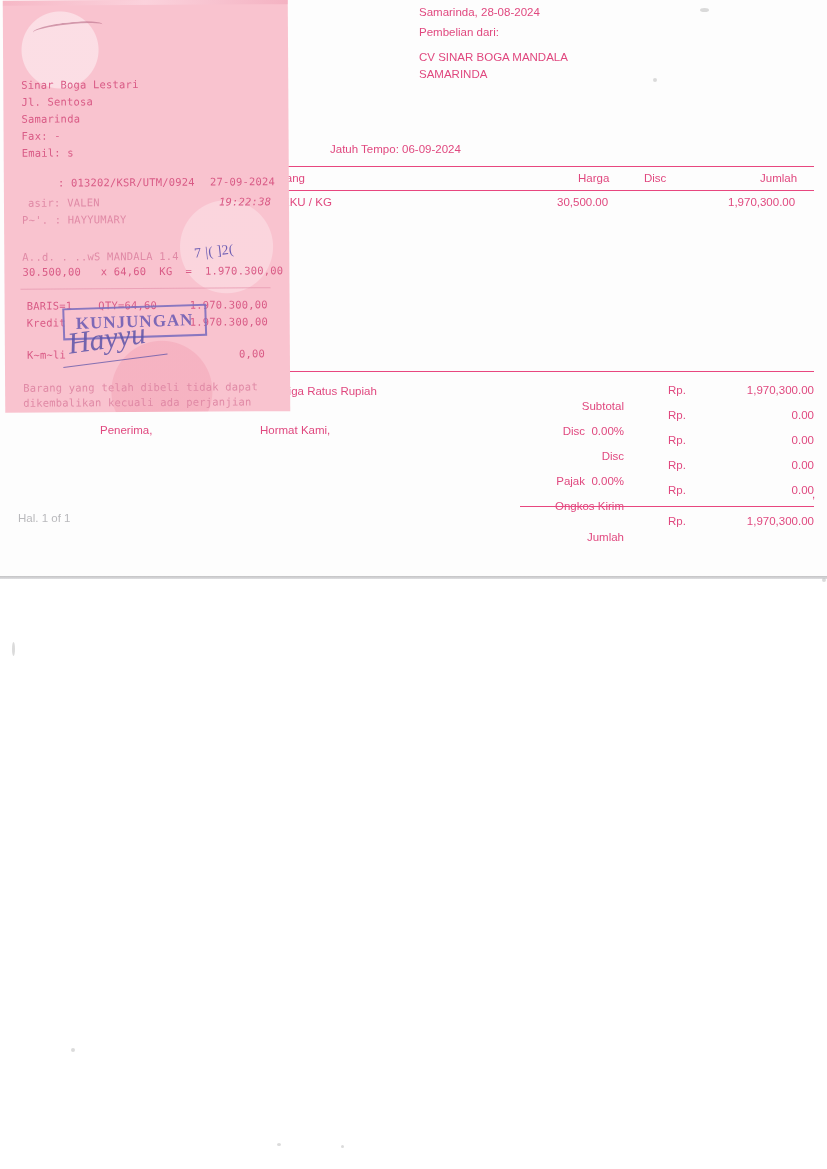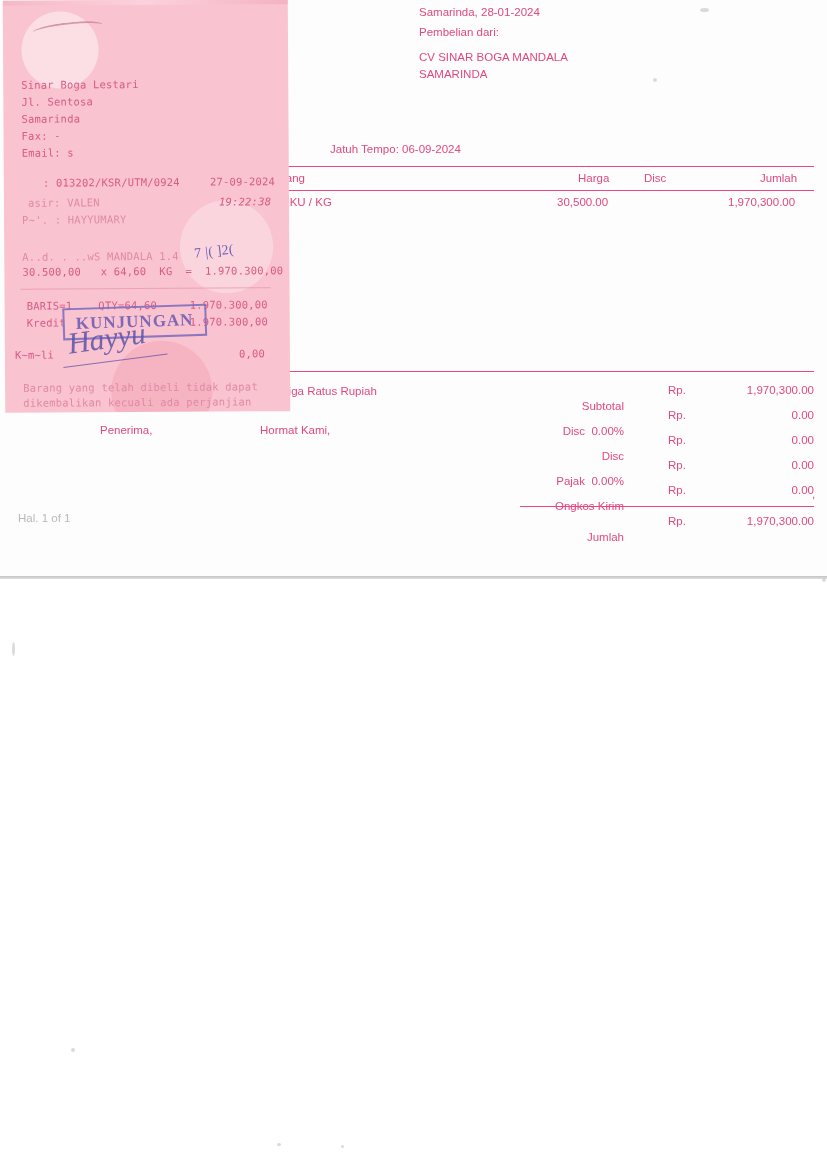--- a/index.html
+++ b/index.html
@@ -200,21 +200,21 @@
   <div class="speck" style="left:653px;top:78px;width:4px;height:4px;"></div>
   <div class="speck" style="left:822px;top:578px;width:4px;height:4px;"></div>
   <div class="speck" style="left:71px;top:1048px;width:4px;height:4px;"></div>
   <div class="speck" style="left:277px;top:1143px;width:4px;height:3px;"></div>
   <div class="speck" style="left:341px;top:1145px;width:3px;height:3px;"></div>
   <div class="speck" style="left:12px;top:642px;width:3px;height:14px;"></div>
 </div>
 
 <div class="invoice">
 
-  <div class="inv-text t-samarinda">Samarinda, 28-01-2024</div>
+  <div class="inv-text t-samarinda">Samarinda, 28-08-2024</div>
   <div class="inv-text t-pembelian">Pembelian dari:</div>
   <div class="inv-text t-cv">CV SINAR BOGA MANDALA</div>
   <div class="inv-text t-kota">SAMARINDA</div>
   <div class="inv-text t-jatuh">Jatuh Tempo: 06-09-2024</div>
 
   <div class="inv-line line-head-top"></div>
   <div class="inv-line line-head-bot"></div>
 
   <div class="inv-text h-barang">rang</div>
   <div class="inv-text h-harga">Harga</div>
@@ -264,37 +264,37 @@
 <div class="receipt">
   <div class="receipt-edge-top"></div>
   <div class="scribble"></div>
 
   <div class="rcpt-txt" style="left:18px; top:78px;">Sinar Boga Lestari</div>
   <div class="rcpt-txt" style="left:18px; top:95px;">Jl. Sentosa</div>
   <div class="rcpt-txt" style="left:18px; top:112px;">Samarinda</div>
   <div class="rcpt-txt" style="left:18px; top:129px;">Fax: -</div>
   <div class="rcpt-txt" style="left:18px; top:146px;">Email: s</div>
 
-  <div class="rcpt-txt" style="left:39px; top:176px;text-align:right;">: 013202/KSR/UTM/0924</div>
+  <div class="rcpt-txt" style="left:54px; top:176px;text-align:right;">: 013202/KSR/UTM/0924</div>
   <div class="rcpt-txt" style="left:206px; top:176px;">27-09-2024</div>
   <div class="rcpt-txt rcpt-faded" style="left:24px; top:196px;">asir: VALEN</div>
   <div class="rcpt-txt" style="left:215px; top:196px;font-style:italic;">19:22:38</div>
   <div class="rcpt-txt rcpt-faded" style="left:18px; top:213px;">P~'. : HAYYUMARY</div>
 
   <div class="rcpt-txt rcpt-faded" style="left:18px; top:250px;">A..d. . ..wS MANDALA 1.4</div>
   <div class="rcpt-txt" style="left:190px; top:244px; color:#6f5fb4; font-family:'Liberation Serif',serif; font-size:14px; transform:rotate(-6deg);">7 |( ]2(</div>
   <div class="rcpt-txt" style="left:18px; top:265px;">30.500,00   x 64,60  KG  =  1.970.300,00</div>
 
   <div class="rcpt-line" style="left:16px; top:288px; width:250px;"></div>
 
   <div class="rcpt-txt" style="left:22px; top:299px;">BARIS=1    QTY=64,60</div>
   <div class="rcpt-txt" style="left:185px; top:299px;">1.970.300,00</div>
   <div class="rcpt-txt" style="left:22px; top:316px;">Kredit</div>
   <div class="rcpt-txt" style="left:185px; top:316px;">1.970.300,00</div>
-  <div class="rcpt-txt" style="left:10px; top:348px;">K~m~li</div>
+  <div class="rcpt-txt" style="left:22px; top:348px;">K~m~li</div>
   <div class="rcpt-txt" style="left:234px; top:348px;">0,00</div>
 
   <div class="rcpt-txt rcpt-faded" style="left:18px; top:381px;">Barang yang telah dibeli tidak dapat</div>
   <div class="rcpt-txt rcpt-faded" style="left:18px; top:396px;">dikembalikan kecuali ada perjanjian</div>
 
   <div class="stamp">KUNJUNGAN</div>
   <div class="signature">Hayyu</div>
   <div class="sig-stroke" style="left:58px; top:360px; width:105px; transform:rotate(-7deg);"></div>
 </div>
 

